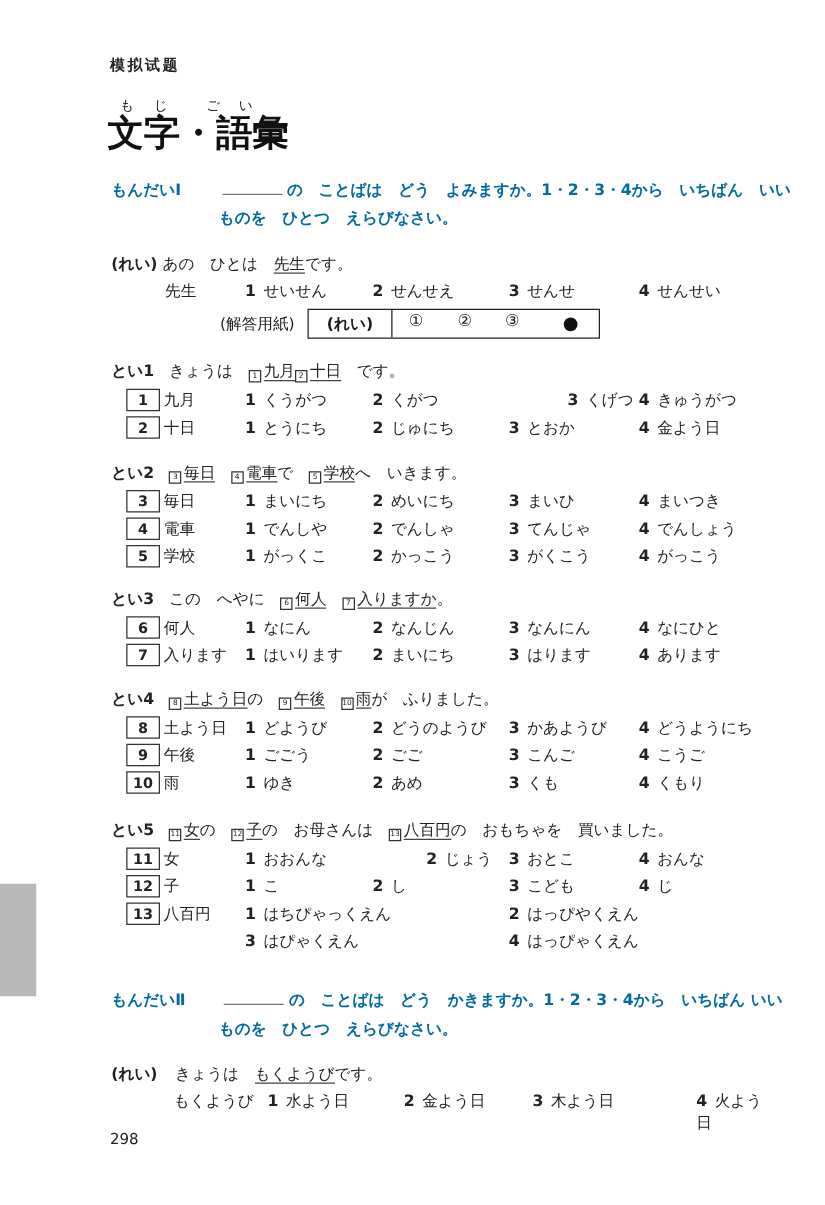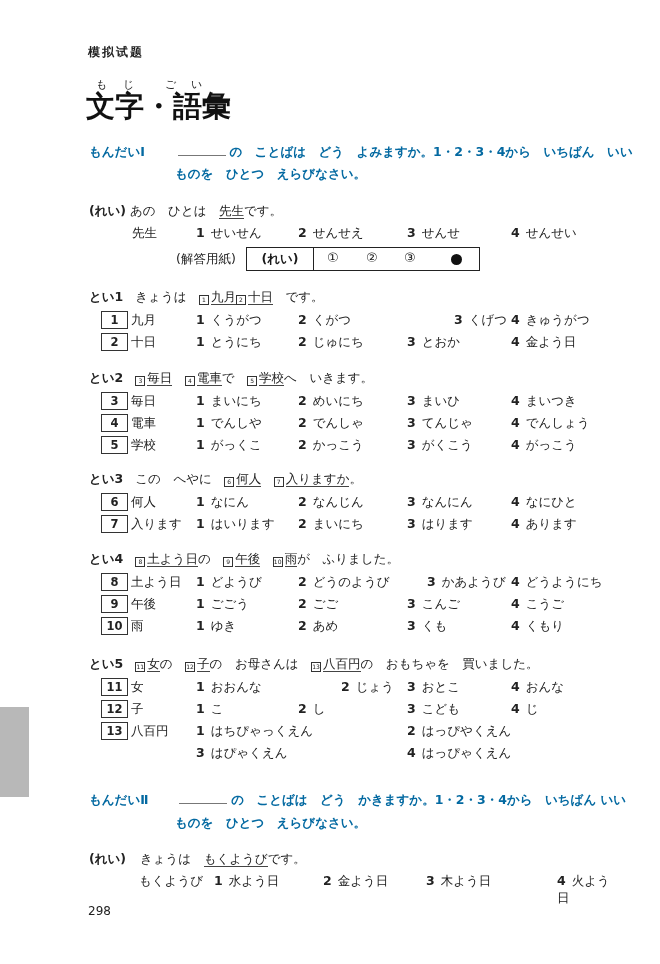--- a/index.html
+++ b/index.html
@@ -128,21 +128,21 @@
       <span class="opt" style="left: 197px;"><b>2</b><span>まいにち</span></span>
       <span class="opt" style="left: 306px;"><b>3</b><span>はります</span></span>
       <span class="opt" style="left: 410px;"><b>4</b><span>あります</span></span>
     </div>
     <div class="abs q" style="left: 89px; top: 551px;"><span class="lbl">とい4</span><span style="display: inline-block; width: 12px;"></span><span class="mini">8</span><span class="ul">土よう日</span><span>の　</span><span class="mini">9</span><span class="ul">午後</span><span>　</span><span class="mini">10</span><span class="ul">雨</span><span>が　ふりました。</span></div>
     <div class="row" style="top: 573px; width: 520px;">
       <div class="numbox">8</div>
       <span class="word">土よう日</span>
       <span class="opt" style="left: 95px;"><b>1</b><span>どようび</span></span>
       <span class="opt" style="left: 197px;"><b>2</b><span>どうのようび</span></span>
-      <span class="opt" style="left: 306px; margin-left: 20px;"><b>3</b><span>かあようび</span></span>
+      <span class="opt" style="left: 306px;"><b>3</b><span>かあようび</span></span>
       <span class="opt" style="left: 410px;"><b>4</b><span>どうようにち</span></span>
     </div>
     <div class="row" style="top: 595px; width: 520px;">
       <div class="numbox">9</div>
       <span class="word">午後</span>
       <span class="opt" style="left: 95px;"><b>1</b><span>ごごう</span></span>
       <span class="opt" style="left: 197px;"><b>2</b><span>ごご</span></span>
       <span class="opt" style="left: 306px;"><b>3</b><span>こんご</span></span>
       <span class="opt" style="left: 410px;"><b>4</b><span>こうご</span></span>
     </div>

